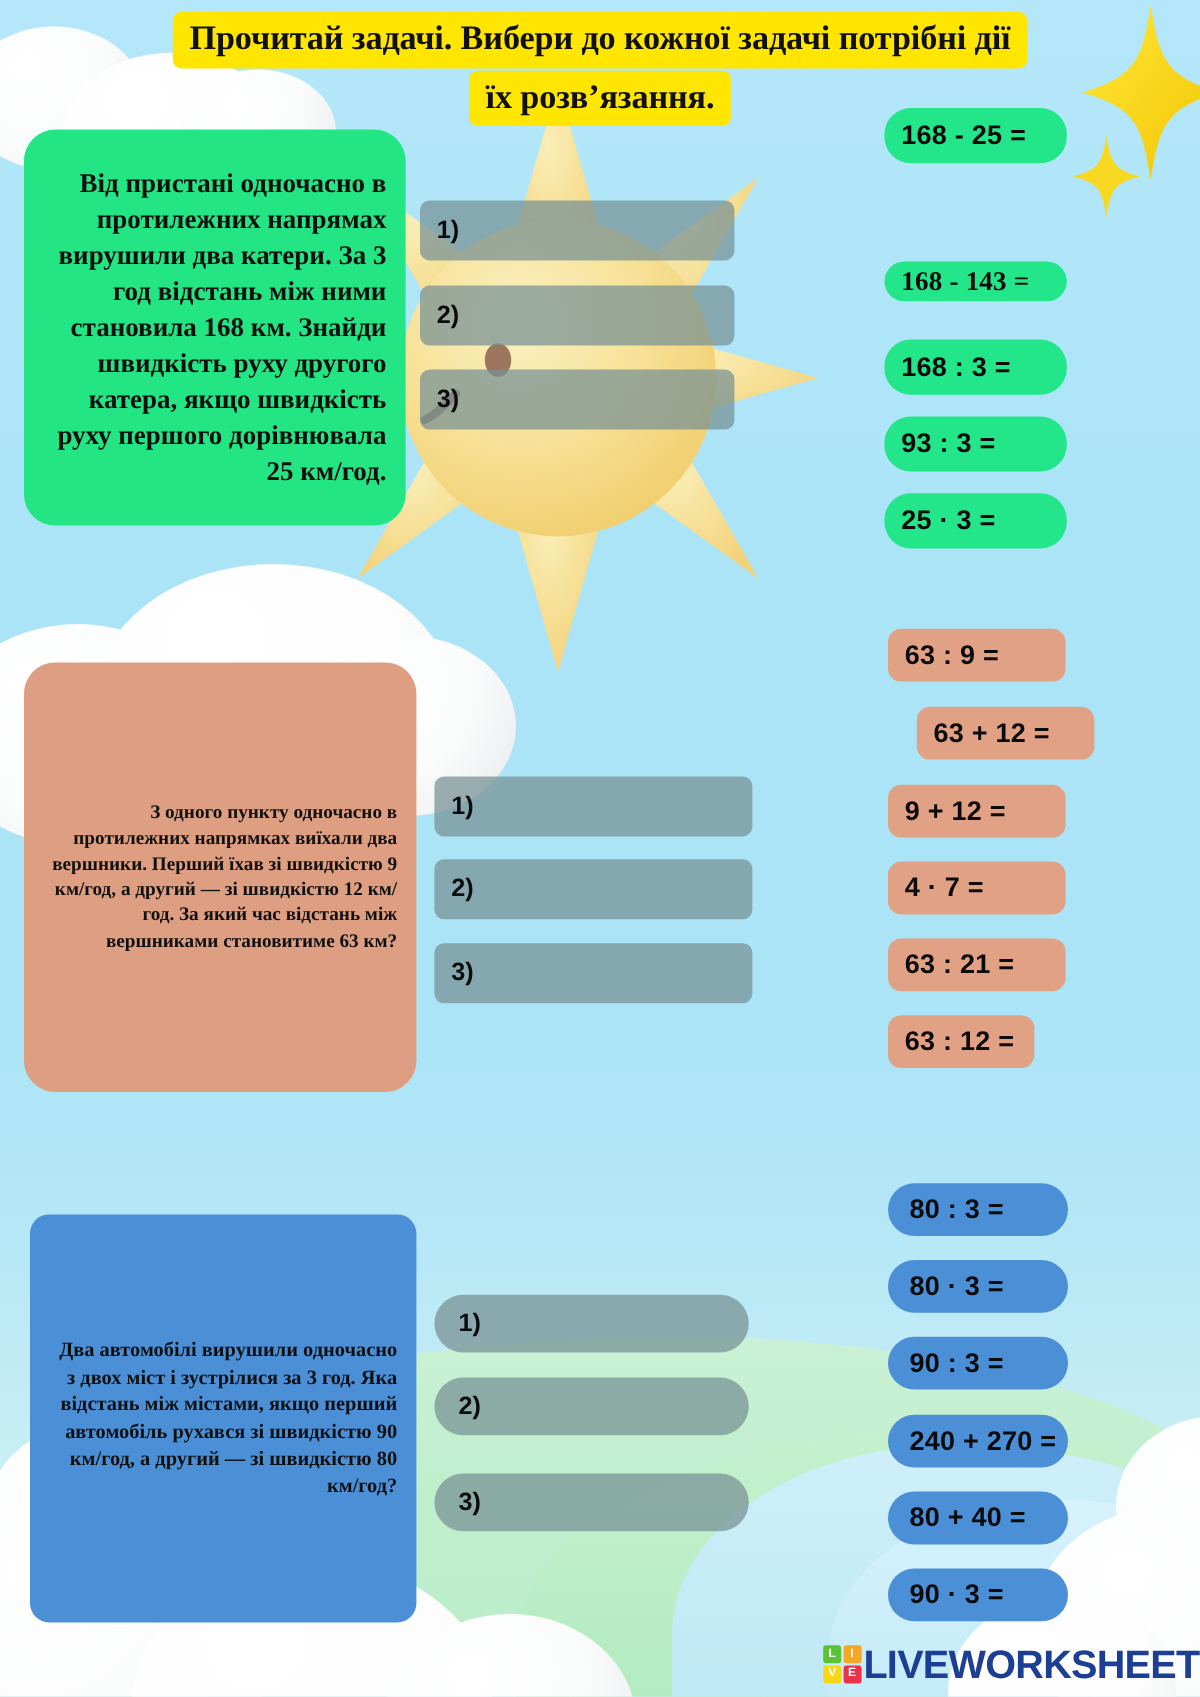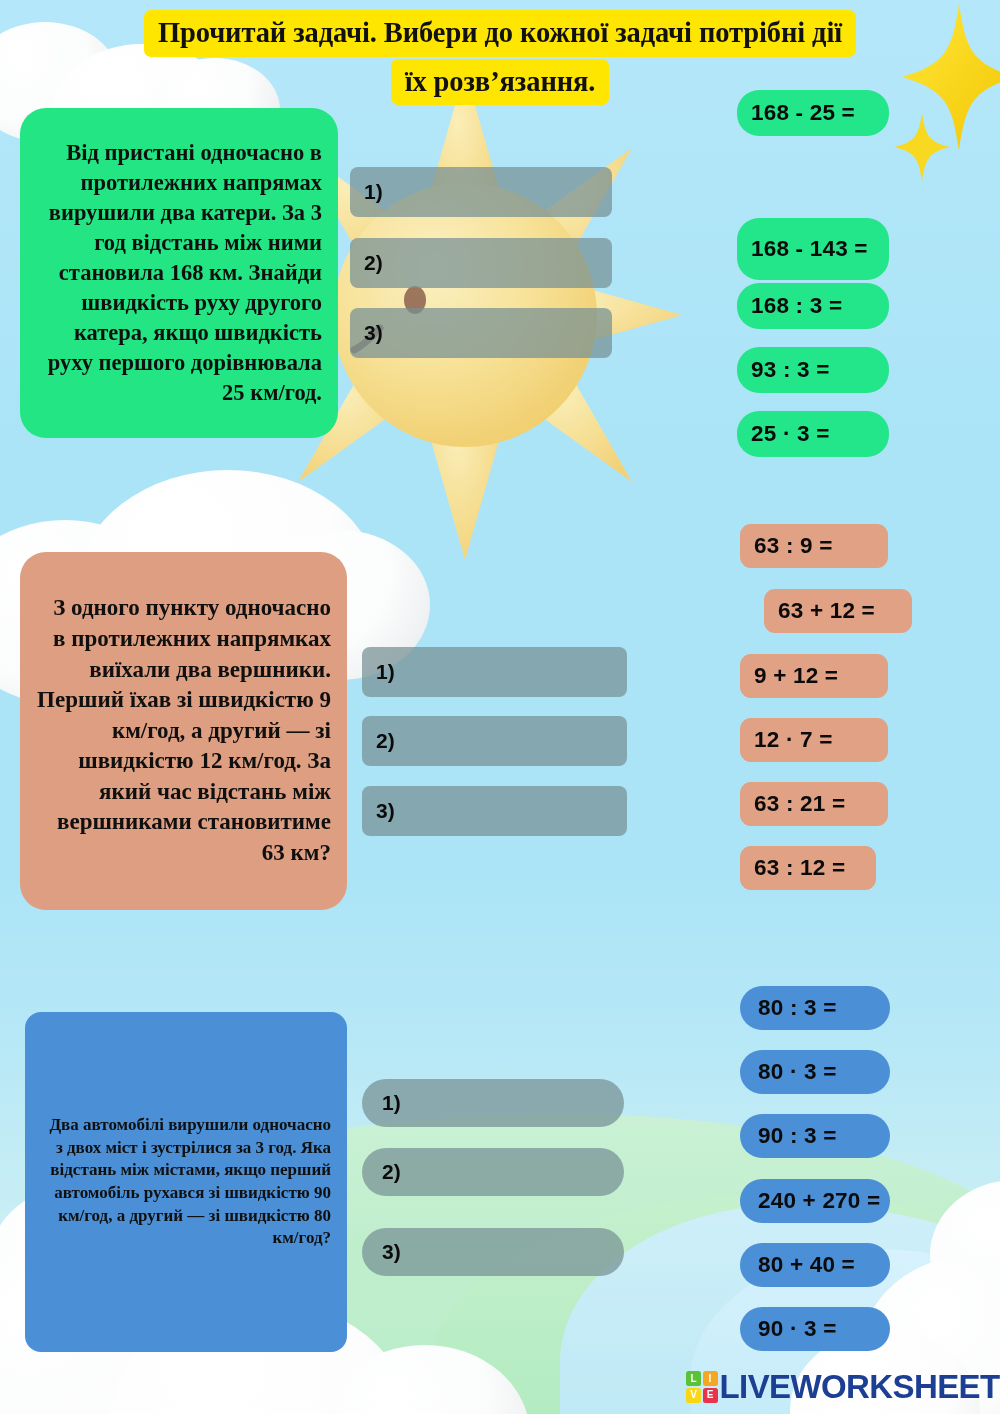--- a/index.html
+++ b/index.html
@@ -116,21 +116,21 @@
     display: flex;
     align-items: center;
     justify-content: center;
     text-align: right;
     font-weight: bold;
     color: #101010;
     padding: 14px 16px;
     line-height: 1.33;
   }
   .card-1 { left: 20px;  top: 108px;  width: 318px; height: 330px; background: #23e584; font-size: 22.5px; border-radius: 26px; }
-  .card-2 { left: 20px;  top: 552px;  width: 327px; height: 358px; background: #dd9e81; font-size: 23px; border-radius: 26px; }
+  .card-2 { left: 20px;  top: 552px;  width: 327px; height: 358px; background: #dd9e81; font-size: 16px; border-radius: 26px; }
   .card-3 { left: 25px;  top: 1012px; width: 322px; height: 340px; background: #4b8fd6; font-size: 17px; border-radius: 16px; }
 
   
   .slot {
     position: absolute;
     background: rgba(118,144,148,.72);
     display: flex;
     align-items: center;
     color: #0b0b0b;
     font-family: "Liberation Sans", sans-serif;
@@ -277,37 +277,37 @@
     <div class="title-line l2">їх розв’язання.</div>
   </div>
 
   <div class="card card-1">Від пристані одночасно в протилежних напрямах вирушили два катери. За 3 год відстань між ними становила 168 км. Знайди швидкість руху другого катера, якщо швидкість руху першого дорівнювала 25 км/год.</div>
 
   <div class="slot sq s1a">1)</div>
   <div class="slot sq s1b">2)</div>
   <div class="slot sq s1c">3)</div>
 
   <div class="chip green" style="left:737px; top:90px;  width:152px; height:46px;">168 - 25 =</div>
-  <div class="chip green" style="left:737px; top:218px; width:152px; height:62px;">168 - 143 =</div>
+  <div class="chip green" style="left:737px; top:218px; width:152px; height:33px;font-family:Liberation Serif, serif;">168 - 143 =</div>
   <div class="chip green" style="left:737px; top:283px; width:152px; height:46px;">168 : 3 =</div>
   <div class="chip green" style="left:737px; top:347px; width:152px; height:46px;">93 : 3 =</div>
   <div class="chip green" style="left:737px; top:411px; width:152px; height:46px;">25 · 3 =</div>
 
   <div class="card card-2">З одного пункту одночасно в протилежних напрямках виїхали два вершники. Перший їхав зі швидкістю 9 км/год, а другий — зі швидкістю 12 км/год. За який час відстань між вершниками становитиме 63 км?</div>
 
   <div class="slot sq s2a">1)</div>
   <div class="slot sq s2b">2)</div>
   <div class="slot sq s2c">3)</div>
 
   <div class="chip salmon" style="left:740px; top:524px; width:148px; height:44px;">63 : 9 =</div>
   <div class="chip salmon" style="left:764px; top:589px; width:148px; height:44px;">63 + 12 =</div>
   <div class="chip salmon" style="left:740px; top:654px; width:148px; height:44px;">9 + 12 =</div>
-  <div class="chip salmon" style="left:740px; top:718px; width:148px; height:44px;">12 · 7 =</div>
+  <div class="chip salmon" style="left:740px; top:718px; width:148px; height:44px;">4 · 7 =</div>
   <div class="chip salmon" style="left:740px; top:782px; width:148px; height:44px;">63 : 21 =</div>
-  <div class="chip salmon" style="left:740px; top:846px; width:136px; height:44px;">63 : 12 =</div>
+  <div class="chip salmon" style="left:740px; top:846px; width:122px; height:44px;">63 : 12 =</div>
 
   <div class="card card-3">Два автомобілі вирушили одночасно з двох міст і зустрілися за 3 год. Яка відстань між містами, якщо перший автомобіль рухався зі швидкістю 90 км/год, а другий — зі швидкістю 80 км/год?</div>
 
   <div class="slot pill s3a">1)</div>
   <div class="slot pill s3b">2)</div>
   <div class="slot pill s3c">3)</div>
 
   <div class="chip blue" style="left:740px; top:986px;  width:150px; height:44px;">80 : 3 =</div>
   <div class="chip blue" style="left:740px; top:1050px; width:150px; height:44px;">80 · 3 =</div>
   <div class="chip blue" style="left:740px; top:1114px; width:150px; height:44px;">90 : 3 =</div>

